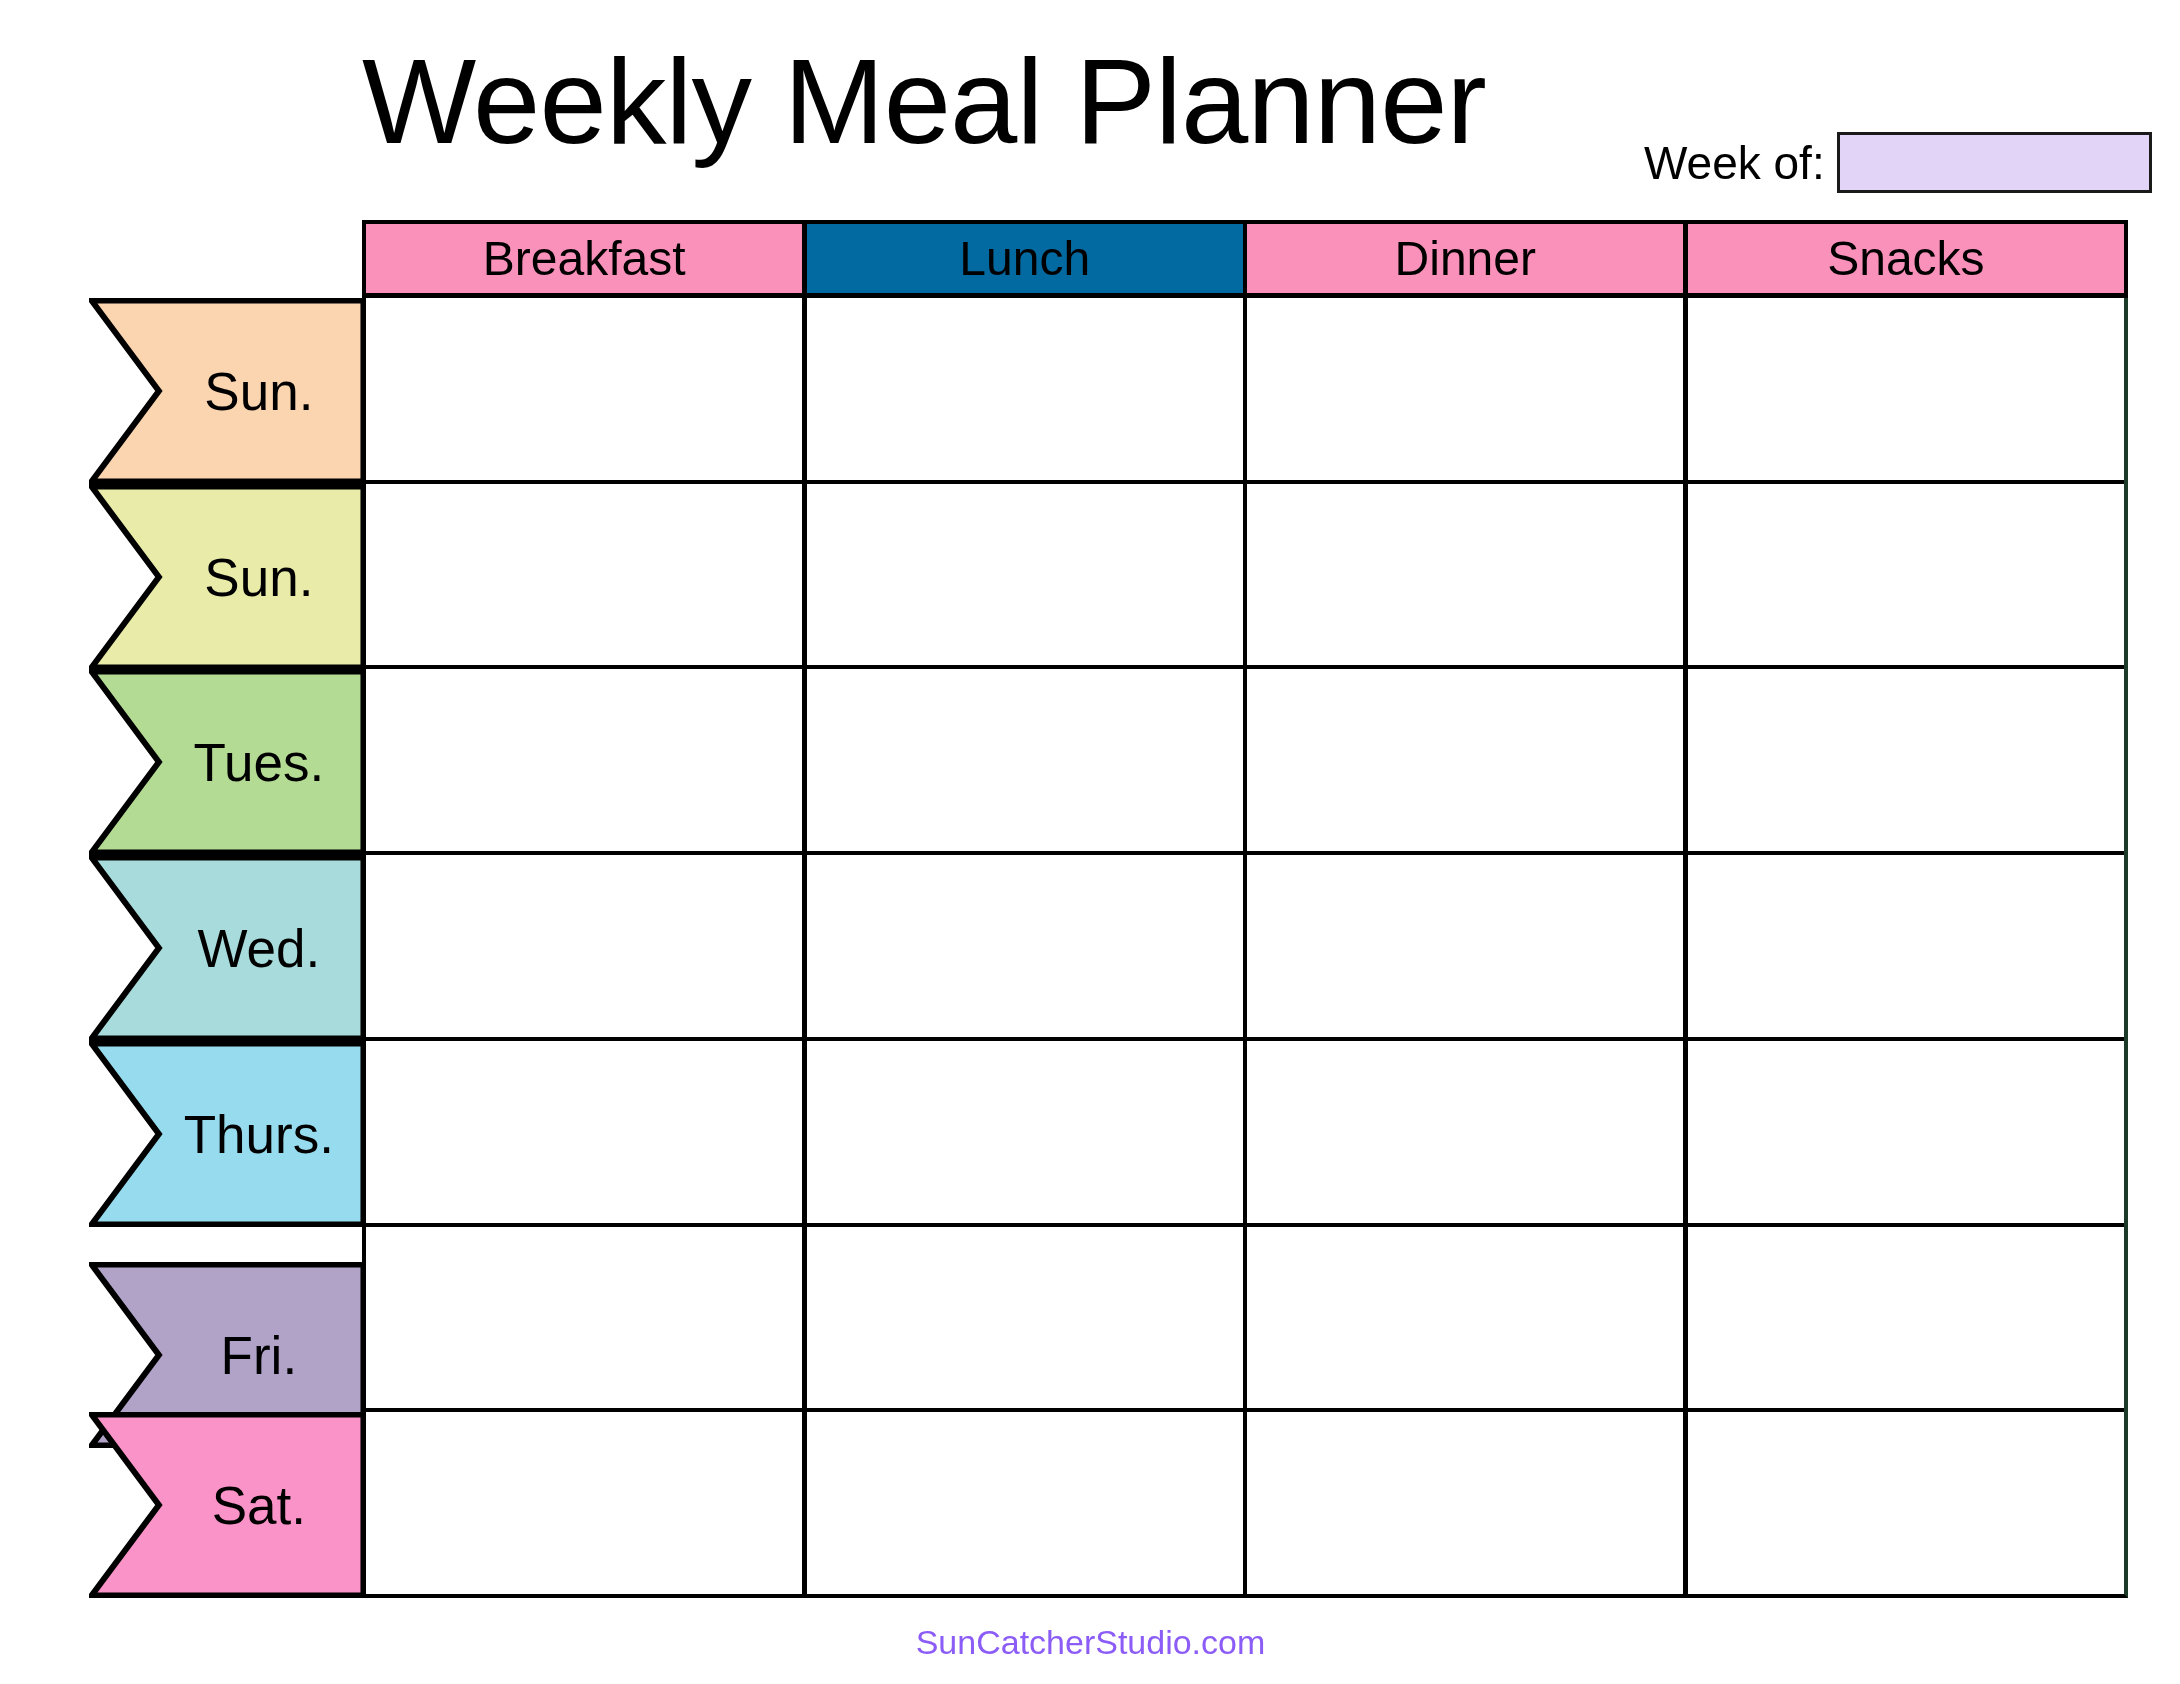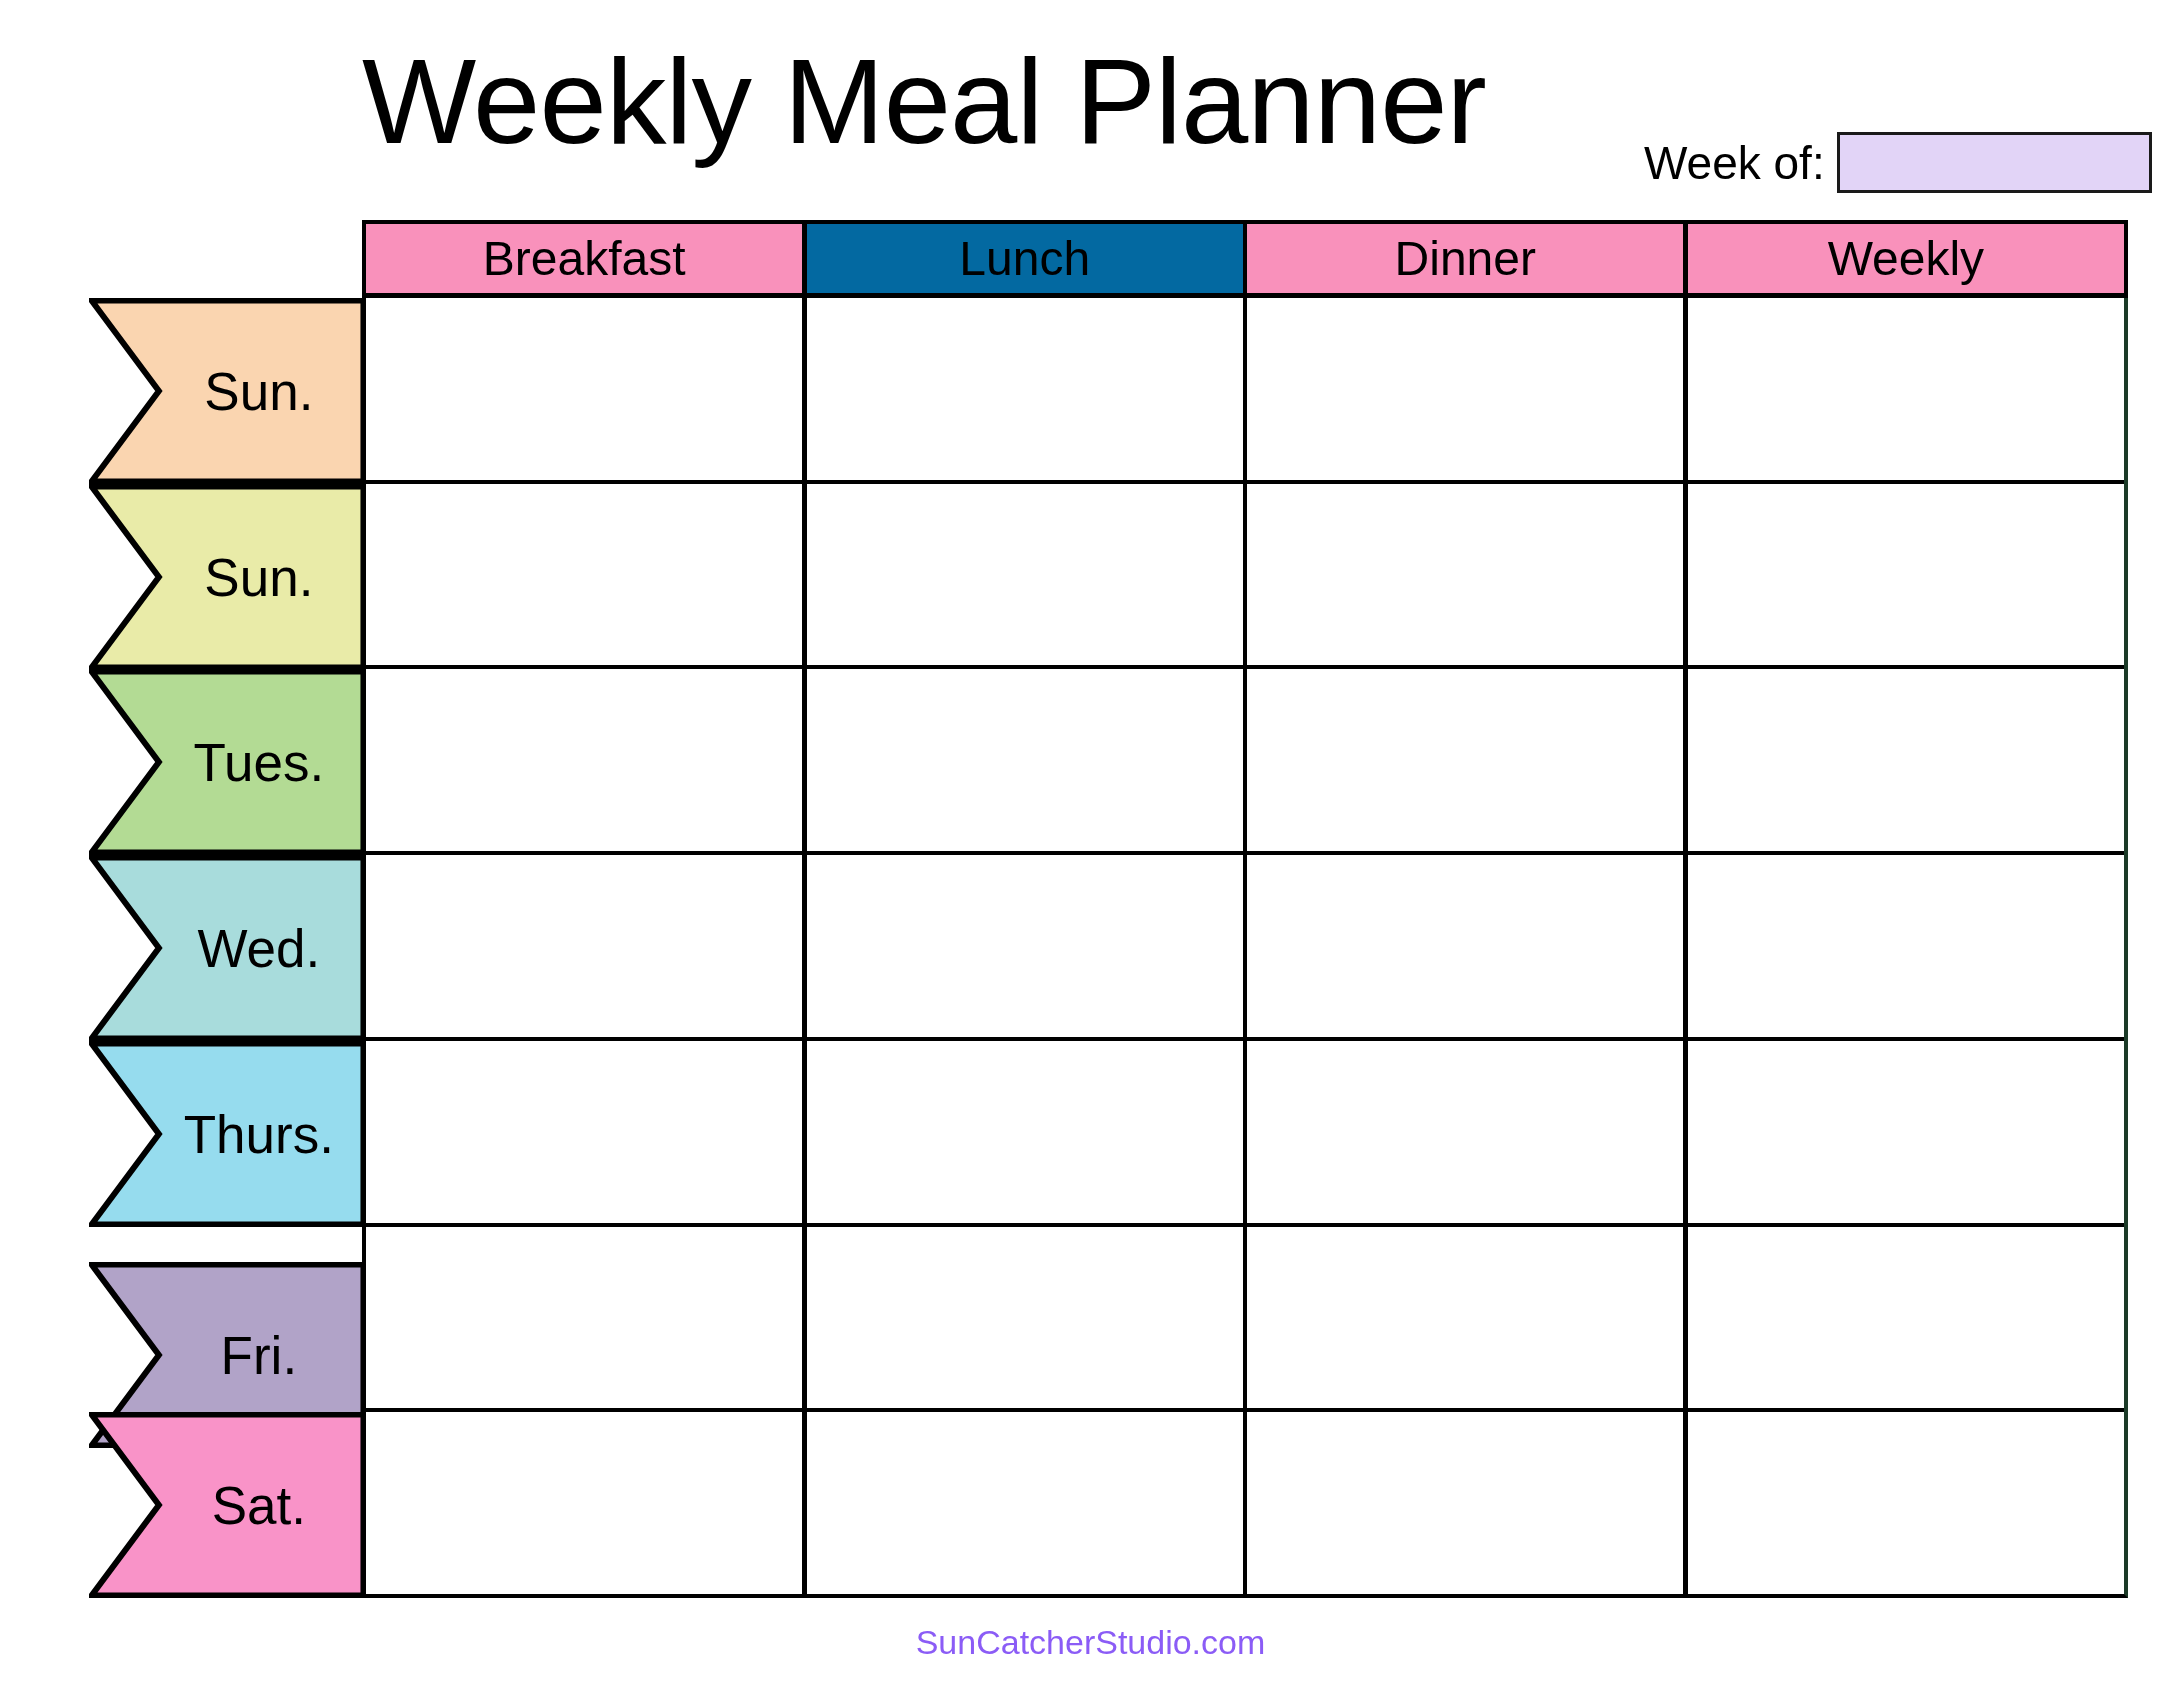--- a/index.html
+++ b/index.html
@@ -206,21 +206,21 @@
         <div class="col-header" style="background: rgb(249, 145, 187);">
           <span>Breakfast</span>
         </div>
         <div class="col-header" style="background: #0369a1;">
           <span>Lunch</span>
         </div>
         <div class="col-header" style="background: rgb(249, 145, 187);">
           <span>Dinner</span>
         </div>
         <div class="col-header" style="background: rgb(249, 145, 187);">
-          <span>Weekly</span>
+          <span>Snacks</span>
         </div>
       </div>
 
     <div id="grid-body">
         <div class="grid-row">
           <div class="grid-cell"></div>
           <div class="grid-cell"></div>
           <div class="grid-cell"></div>
           <div class="grid-cell"></div>
         </div>

